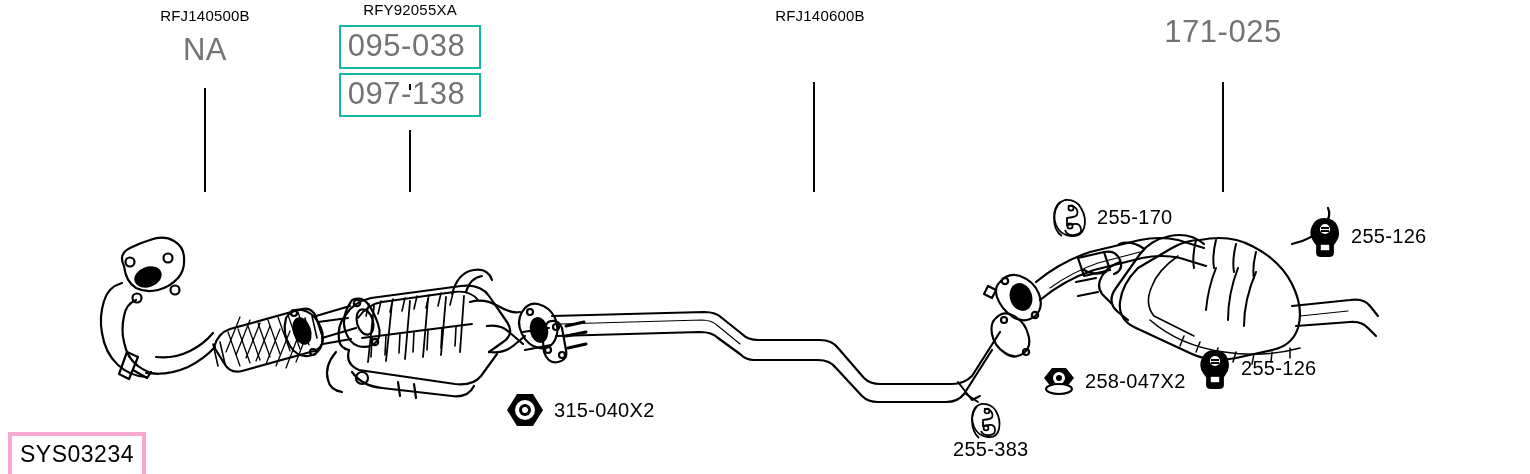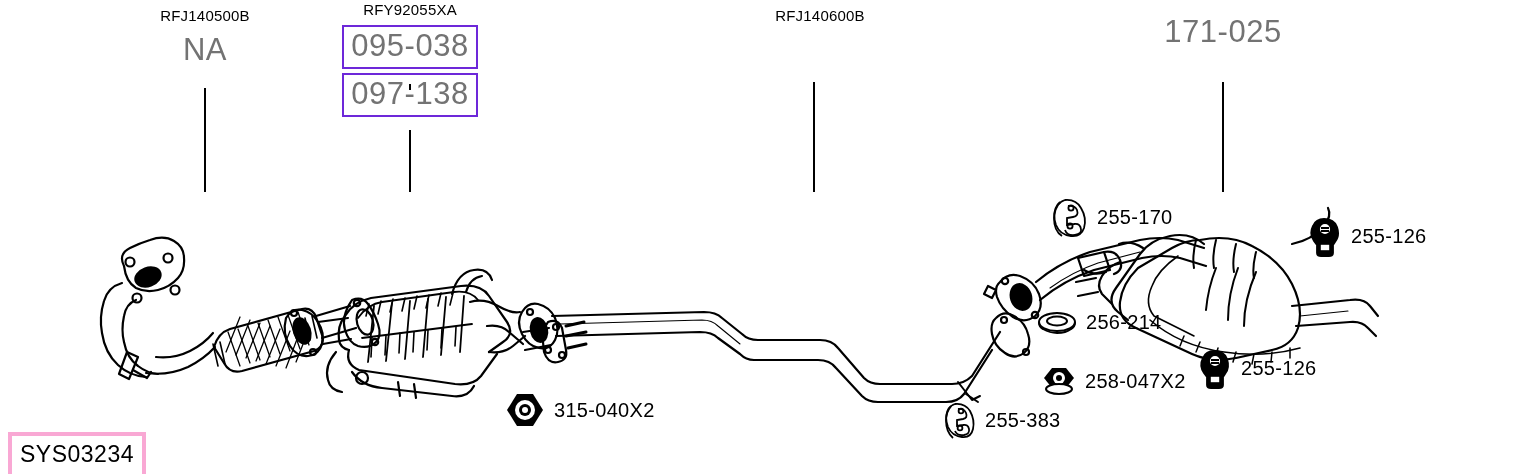--- a/index.html
+++ b/index.html
@@ -36,22 +36,22 @@
     color: #000;
   }
   .hdr-ref {
     font-size: 31px;
     line-height: 38px;
     margin-top: 6px;
     color: #737373;
     letter-spacing: 0.5px;
   }
   .hdr-ref.boxed {
-    border: 2px solid #6d28d9;
-    padding: 1px 7px 3px 7px;
+    border: 2px solid #14b8a6;
+    padding: 1px 14px 3px 7px;
     display: inline-block;
     line-height: 36px;
     margin-top: 6px;
   }
   .hdr-ref-stack {
     display: flex;
     flex-direction: column;
     align-items: center;
   }
   .leader {
@@ -348,21 +348,21 @@
   <div class="callout" style="left:505px; top:391px;">
     <svg class="callout-icon" width="40" height="38" viewBox="0 0 40 38">
       <polygon points="12,3 28,3 38,19 28,35 12,35 2,19" fill="#000"></polygon>
       <circle cx="20" cy="19" r="10" fill="#fff"></circle>
       <circle cx="20" cy="19" r="6" fill="#000"></circle>
       <circle cx="20" cy="19" r="3" fill="#fff"></circle>
     </svg>
     <span class="callout-label">315-040X2</span>
   </div>
 
-  <div class="callout" style="left:944px; top:402px;">
+  <div class="callout" style="left:944px; top:402px;flex-direction:column;">
     <svg class="callout-icon" width="32" height="36" viewBox="0 0 32 36">
       <g fill="none" stroke="#000" stroke-width="1.8">
         <path d="M11 2 q10 -1 15 7 q5 9 3 18 q-2 9 -11 8 q-10 -1 -14 -10 q-4 -10 1 -18 q2 -4 6 -5 z"></path>
         <path d="M7 4 q-5 4 -5 14 q0 12 7 18"></path>
         <path d="M14 7 q6 -1 8 4 q2 5 -3 6 l-6 1 l0 6 l6 -1 q5 -1 6 4 q1 5 -5 6 q-7 1 -9 -4"></path>
         <circle cx="17" cy="9" r="2.4"></circle>
         <circle cx="16" cy="26" r="2.4"></circle>
       </g>
     </svg>
     <span class="callout-label">255-383</span>
@@ -374,30 +374,20 @@
         <path d="M13 2 q11 -1 16 8 q6 10 3 20 q-3 9 -13 8 q-11 -1 -15 -11 q-4 -11 2 -20 q3 -4 7 -5 z"></path>
         <path d="M8 4 q-6 5 -6 16 q0 13 8 18"></path>
         <path d="M16 8 q7 -1 9 4 q2 6 -4 7 l-6 1 l0 7 l7 -1 q6 -1 7 5 q1 5 -6 6 q-8 1 -10 -5"></path>
         <circle cx="19" cy="10" r="2.6"></circle>
         <circle cx="18" cy="28" r="2.6"></circle>
       </g>
     </svg>
     <span class="callout-label">255-170</span>
   </div>
 
-  <div class="callout" style="left:1037px; top:310px;">
-    <svg class="callout-icon" width="40" height="24" viewBox="0 0 40 24">
-      <g fill="none" stroke="#000" stroke-width="2">
-        <ellipse cx="20" cy="12" rx="18" ry="9"></ellipse>
-        <ellipse cx="20" cy="11" rx="10" ry="4.5"></ellipse>
-        <path d="M2 12 q0 5 4 7 q7 4 14 4 q9 0 14 -4 q4 -2 4 -7"></path>
-      </g>
-    </svg>
-    <span class="callout-label">256-214</span>
-  </div>
 
   <div class="callout" style="left:1042px; top:334px;margin-top:32px;">
     <svg class="callout-icon" width="34" height="30" viewBox="0 0 34 30">
       <polygon points="10,2 24,2 32,12 24,22 10,22 2,12" fill="#000"></polygon>
       <circle cx="17" cy="12" r="6" fill="#fff"></circle>
       <circle cx="17" cy="12" r="3" fill="#000"></circle>
       <ellipse cx="17" cy="23" rx="13" ry="5" fill="#fff" stroke="#000" stroke-width="2"></ellipse>
     </svg>
     <span class="callout-label">258-047X2</span>
   </div>

